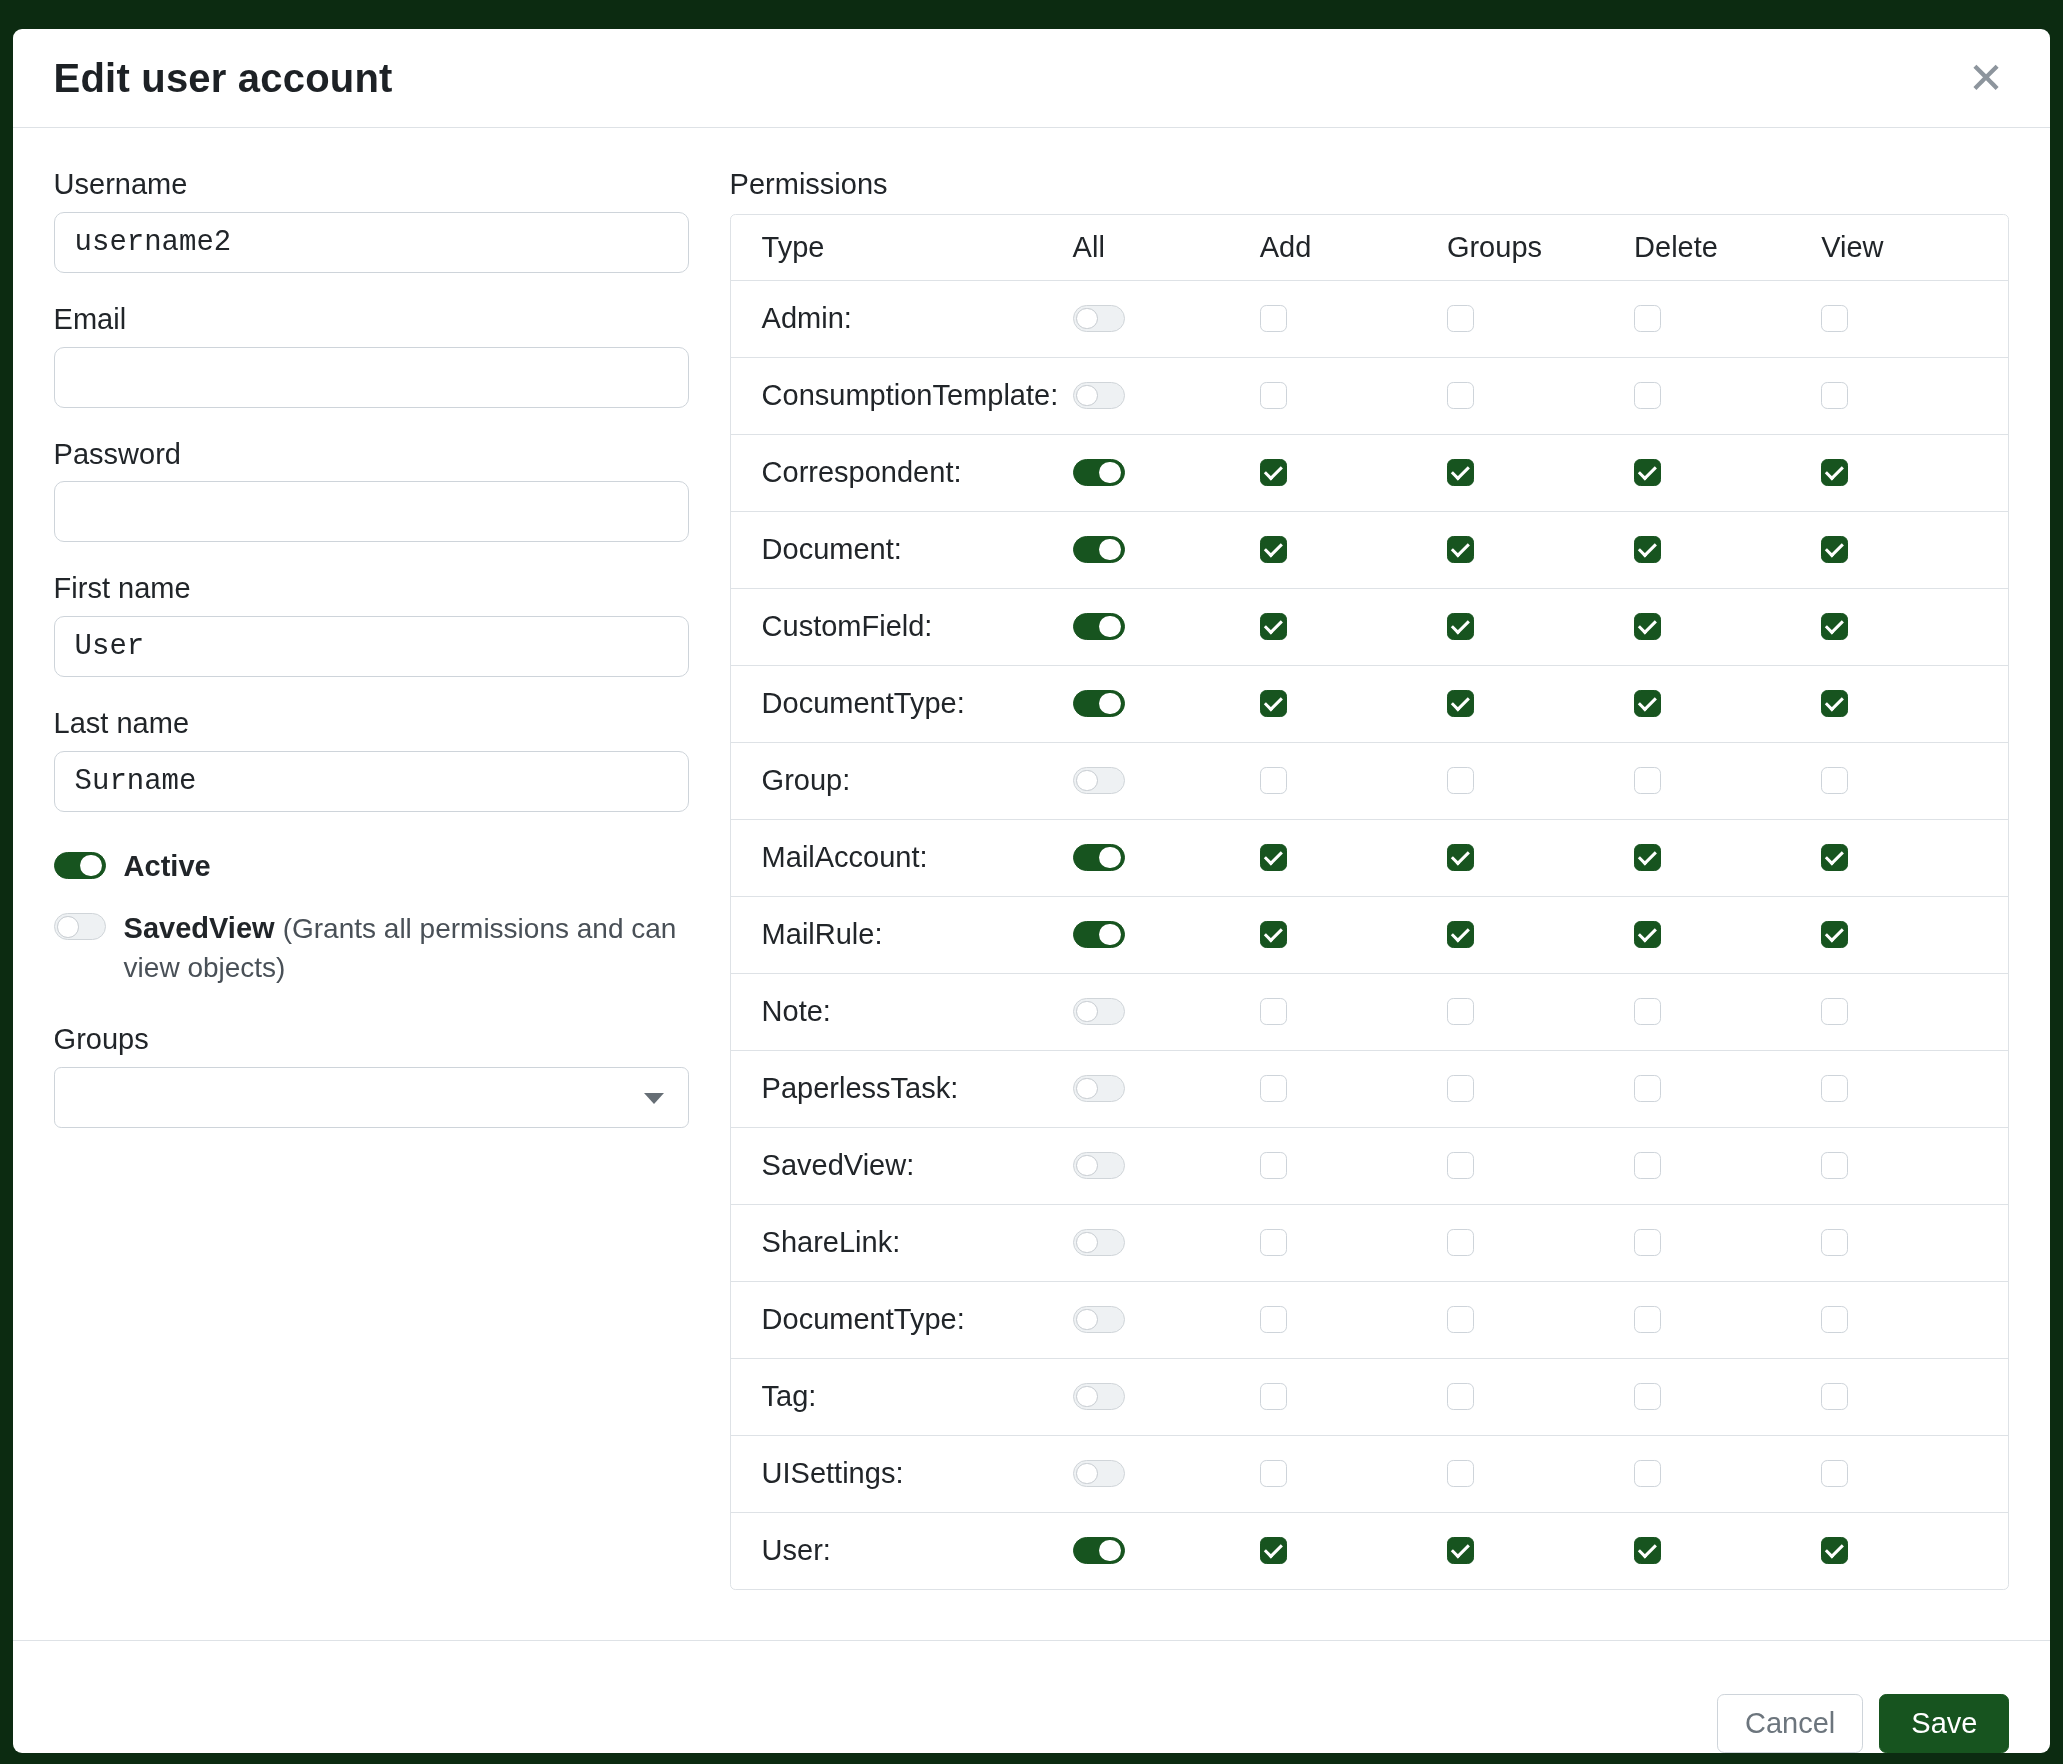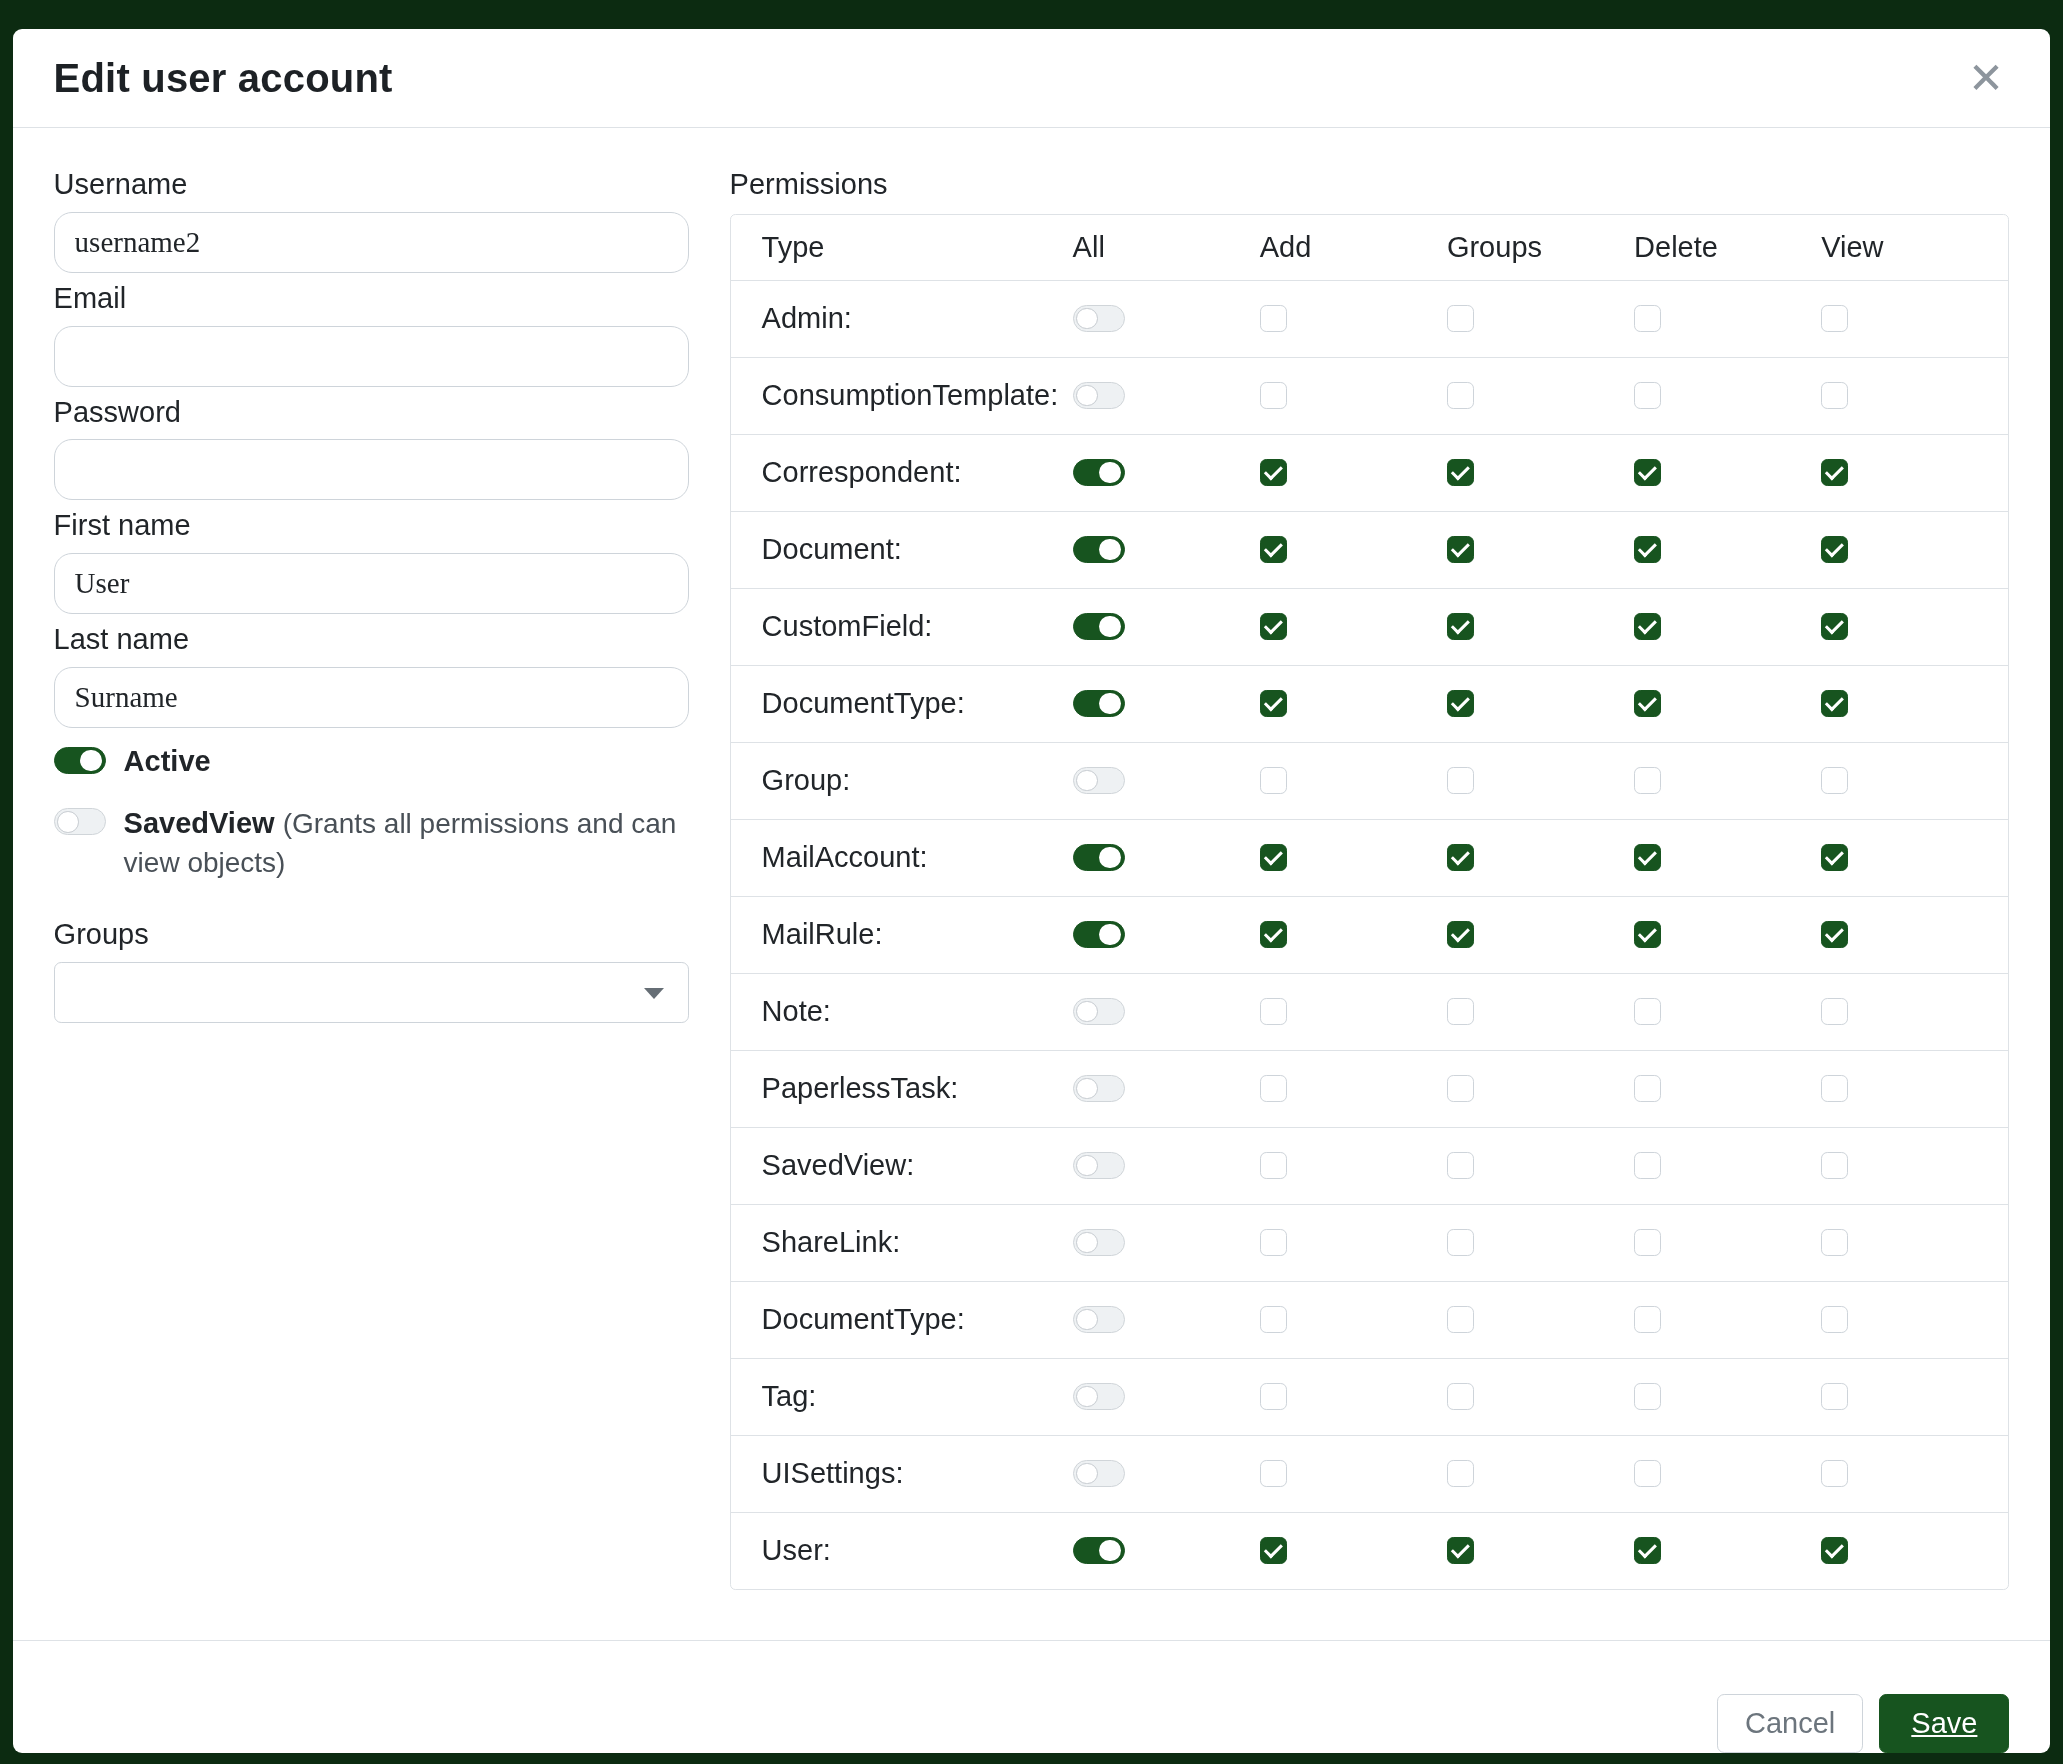--- a/index.html
+++ b/index.html
@@ -31,23 +31,23 @@
   .close-btn{
     margin-left:auto;background:none;border:none;cursor:pointer;
     font-size:43px;line-height:1;color:#8d959d;padding:3.6px 5.4px;font-weight:300;
   }
   .modal-body{
     flex:1 1 auto;display:flex;gap:41px;padding:40px 41px 32px 41px;overflow:hidden;
   }
   .left-col{width:635px;flex:0 0 635px;}
   .field-label{display:block;font-size:29px;margin-bottom:10.8px;color:var(--text);}
   .text-input{
-    width:100%;height:61px;border:0.9px solid var(--input-border);border-radius:18px;
+    width:100%;height:61px;border:0.9px solid var(--input-border);border-radius:10px;
     font-size:29px;padding:0 20px;color:var(--text);outline:none;
-    font-family:Liberation Serif, serif;margin-bottom:9px;background:#fff;
+    font-family:Liberation Mono, monospace;margin-bottom:30px;background:#fff;
   }
   .switch-row{display:flex;align-items:flex-start;gap:18px;margin-top:5.4px;}
   .switch-row + .switch-row{margin-top:23.4px;}
   .switch-text{font-size:29px;line-height:38px;}
   .switch-label{font-weight:600;}
   .hint{color:#495057;font-weight:400;font-size:28px;}
   .groups-field{margin-top:36px;}
   .select-box{
     position:relative;height:61px;border:0.9px solid var(--input-border);
     border-radius:7.2px;background:#fff;cursor:pointer;
@@ -95,21 +95,21 @@
   .perm-row .toggle{margin-top:0;}
   .modal-footer{
     flex:0 0 113px;height:113px;display:flex;align-items:flex-end;justify-content:flex-end;
     gap:16px;padding:0 41px;border-top:0.9px solid var(--border);
   }
   .btn{
     height:59px;border-radius:7.2px;font-size:29px;font-family:inherit;cursor:pointer;
     display:inline-flex;align-items:center;justify-content:center;
   }
   .btn-cancel{background:#fff;border:0.9px solid #ced4da;color:var(--muted);padding:0 27px;}
-  .btn-save{background:var(--accent);border:0.9px solid var(--accent);color:#fff;padding:0 31px;text-decoration:underline;}
+  .btn-save{background:var(--accent);border:0.9px solid var(--accent);color:#fff;padding:0 31px;}
 </style>
 </head>
 <body>
 
 <div class="modal">
 
   <div class="modal-header">
     <h1 class="modal-title">Edit user account</h1>
     <button class="close-btn">✕</button>
   </div>

